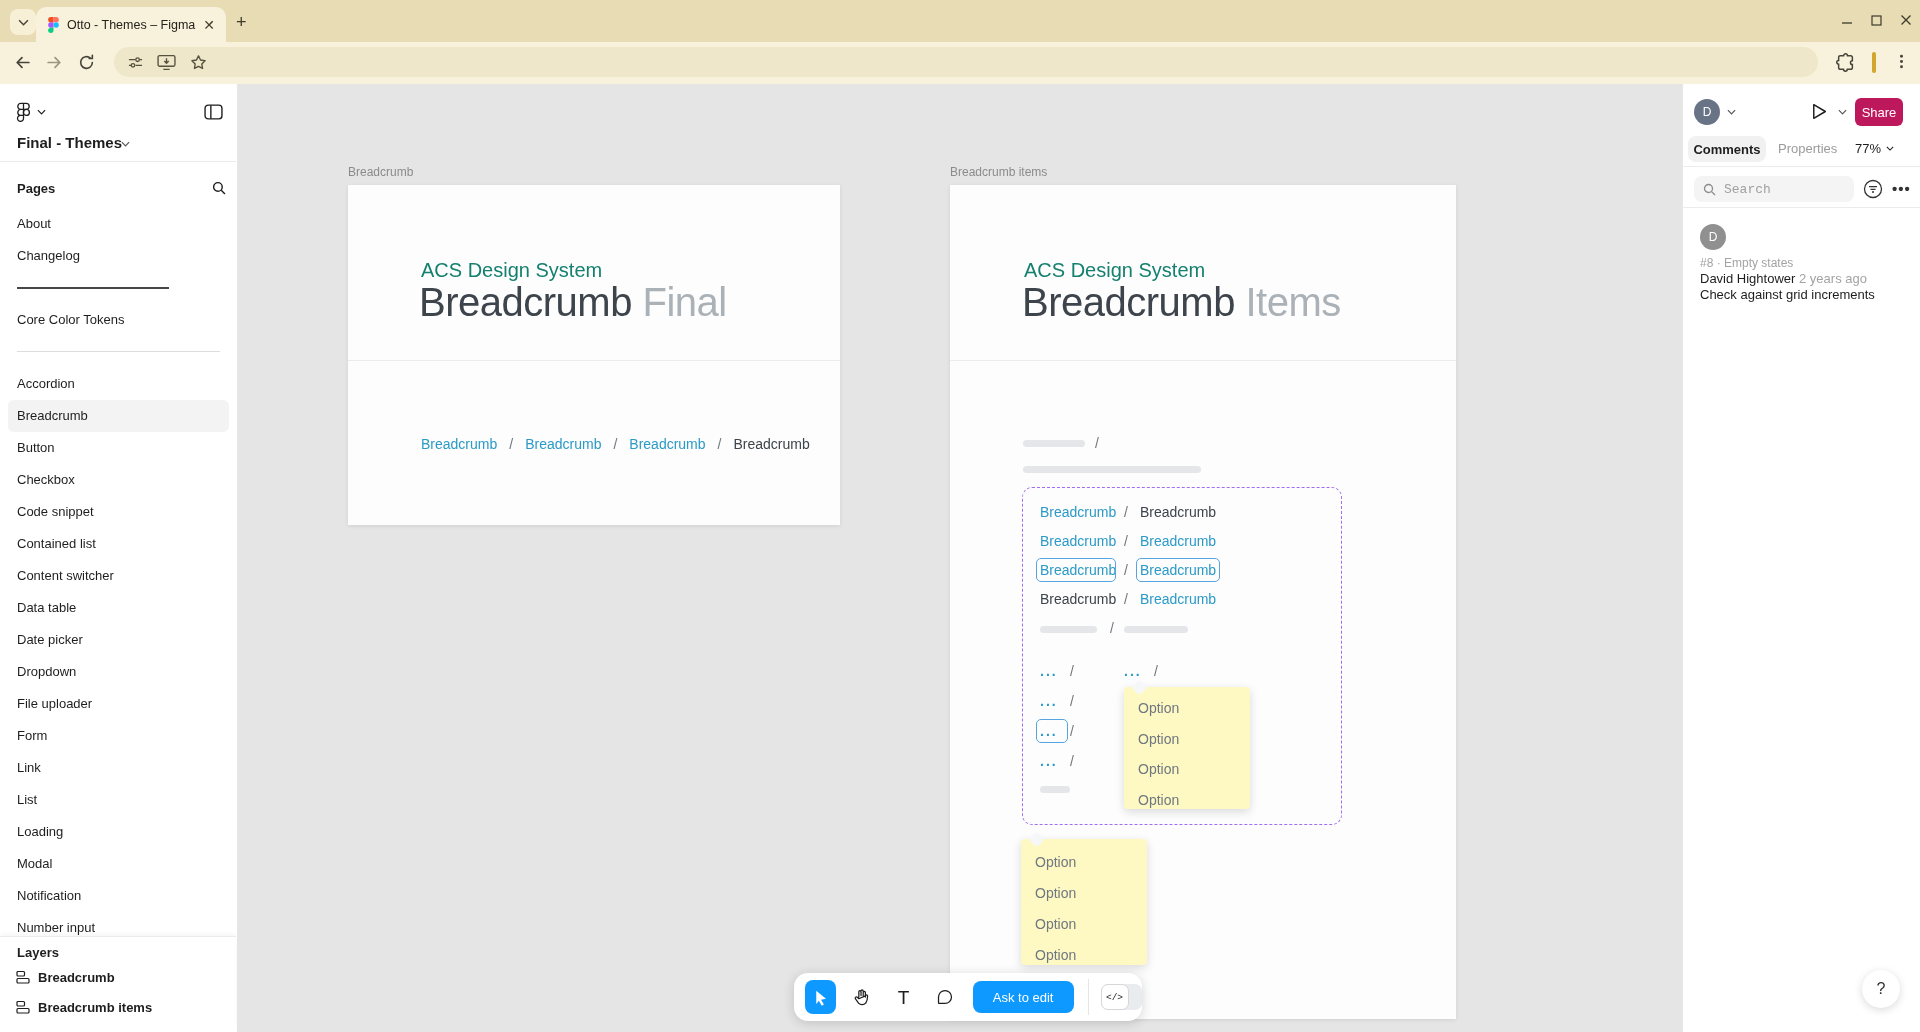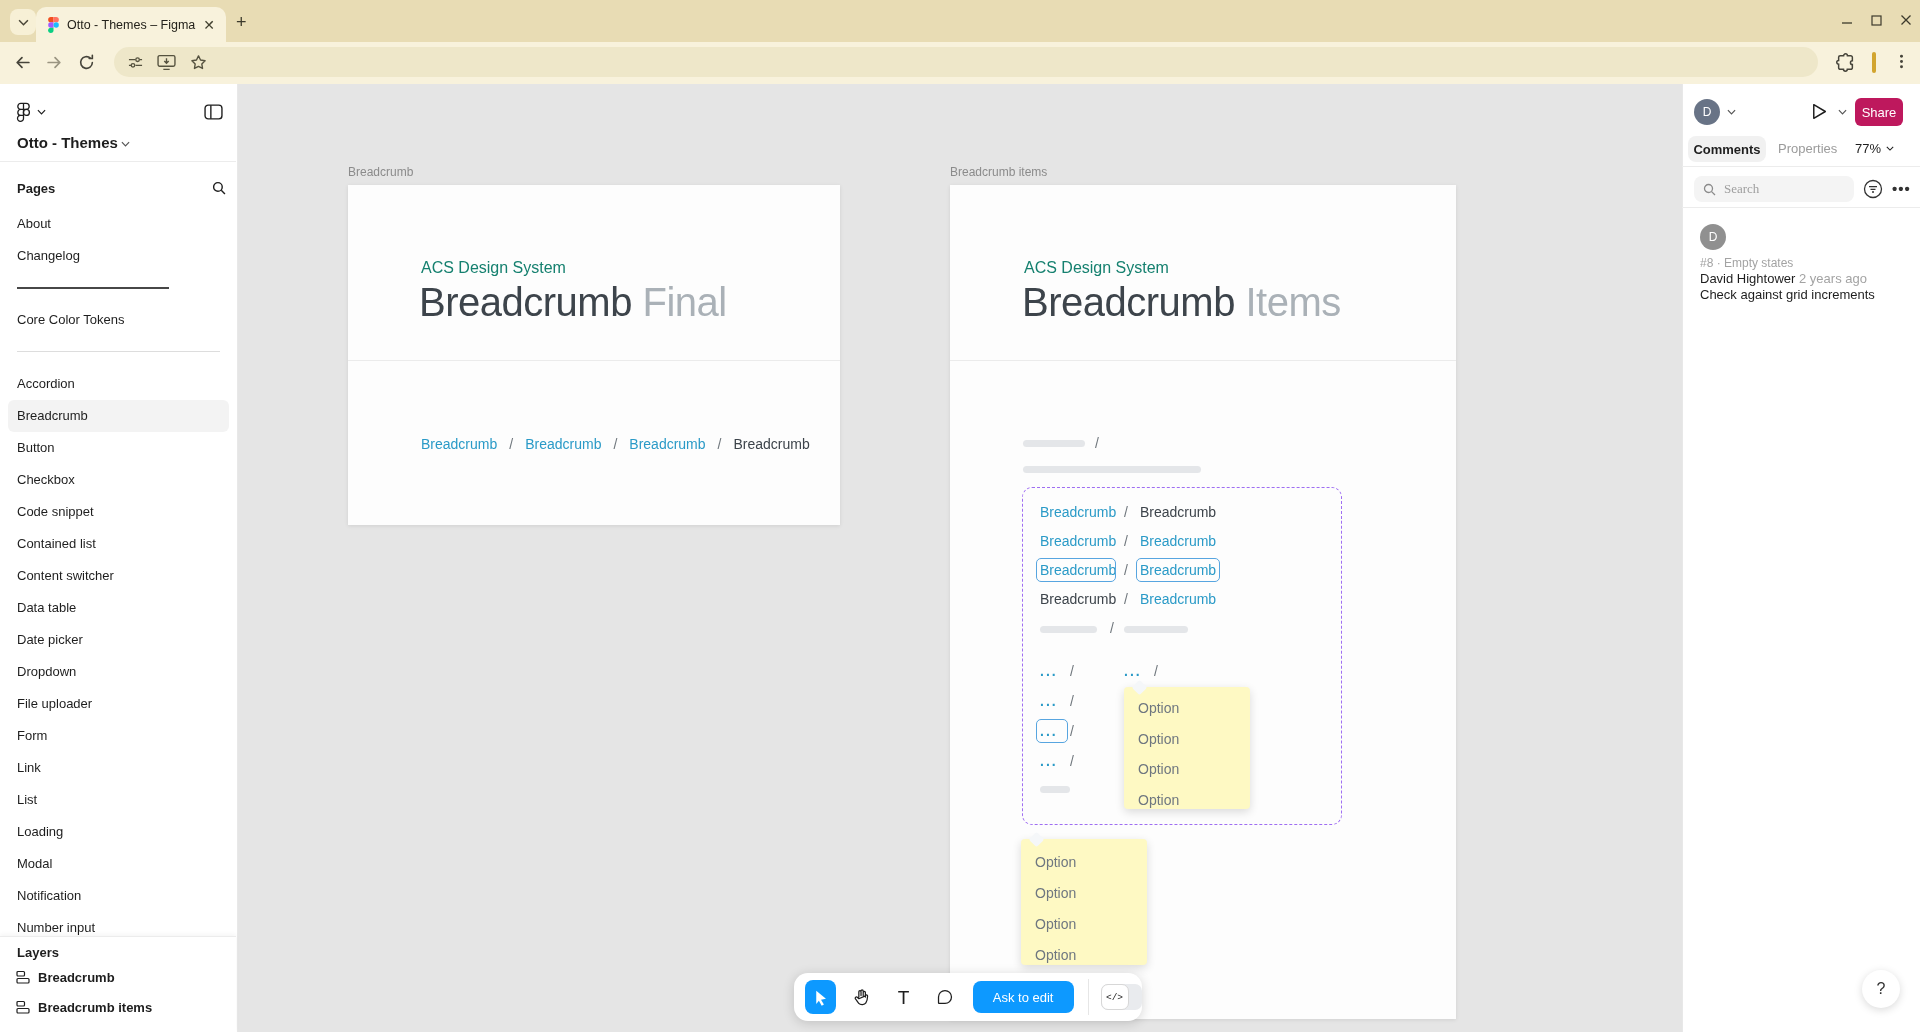--- a/index.html
+++ b/index.html
@@ -28,21 +28,21 @@
   .lsb-sel{left:8px;width:221px;padding-left:9px;background:#f3f3f3;border-radius:6px;}
   .lsb-head{font-weight:bold;font-size:13px;color:#1e1e1e;}
   .divider-dark{left:17px;width:152px;height:2px;background:#474747;}
   .divider-light{left:17px;width:203px;height:1px;background:#dddddd;}
   .layers-panel{left:0;top:936px;width:236px;height:96px;background:#fff;border-top:1px solid #ececec;box-shadow:0 -2px 4px rgba(0,0,0,.04);}
   .layer-row{display:flex;align-items:center;gap:8px;height:26px;font-size:13px;font-weight:bold;color:#1e1e1e;padding-left:16px;}
 
   
   .frame-label{font-size:12px;color:#8b8b8b;height:16px;line-height:16px;}
   .frame{background:#fdfdfd;box-shadow:0 1px 4px rgba(0,0,0,.09);}
-  .eyebrow{font-size:16px;color:#15806f;}
+  .eyebrow{font-size:20px;color:#15806f;}
   .big-title{font-size:40px;font-weight:300;color:#3d444b;letter-spacing:-.5px;white-space:nowrap;}
   .big-title .muted{color:#aab1b7;}
   .frame-div{height:1px;background:#ebebeb;}
   .bc-row{display:flex;gap:12px;font-size:14px;align-items:center;}
   .bc-link{color:#2a9ac7;}
   .bc-cur{color:#3d444b;}
   .bc-sep{color:#70777d;}
   .bc-l{width:72px;}
   .focus-box{outline:1.4px solid #57a5e0;outline-offset:3px;border-radius:1px;}
   .skel{background:#e4e6e9;border-radius:3.5px;height:7px;}
@@ -52,21 +52,21 @@
   .menu:before{content:"";position:absolute;top:-5px;left:10px;width:11px;height:11px;background:#f5f7f9;transform:rotate(45deg);border-radius:2px;}
   .menu-opt{height:30.5px;line-height:30.5px;padding-left:14px;font-size:14px;color:#6f7780;}
 
   
   .rsb{left:1682px;top:84px;width:238px;height:948px;background:#fff;border-left:1px solid #e8e8e8;}
   .avatar{border-radius:50%;display:flex;align-items:center;justify-content:center;color:#fff;}
   .share-btn{background:#be185d;color:#fff;font-size:13px;border-radius:6px;display:flex;align-items:center;justify-content:center;}
   .tab-pill{background:#f1f1f1;border-radius:8px;font-size:13px;font-weight:bold;color:#1e1e1e;display:flex;align-items:center;justify-content:center;}
   .rsb-div{left:1682px;width:238px;height:1px;background:#ececec;}
   .search-box{left:1694px;top:176px;width:160px;height:26px;background:#f4f4f4;border-radius:8px;display:flex;align-items:center;color:#8b8b8b;}
-  .search-box input{border:0;background:transparent;outline:none;font-size:13px;color:#1e1e1e;width:120px;font-family:Liberation Serif, serif;}
+  .search-box input{border:0;background:transparent;outline:none;font-size:13px;color:#1e1e1e;width:120px;font-family:Liberation Mono, monospace;}
   .search-box input::placeholder{color:#9f9f9f;}
   .meta{font-size:12px;color:#a3a3a3;}
   .cbody{font-size:13px;color:#1e1e1e;}
 
   
   .btoolbar{left:794px;top:973px;width:348px;height:48px;background:#fff;border-radius:14px;box-shadow:0 2px 12px rgba(0,0,0,.16);display:flex;align-items:center;}
   .tool{width:34px;height:34px;border-radius:8px;display:flex;align-items:center;justify-content:center;color:#1e1e1e;}
   .tool-active{background:#0d99ff;color:#fff;}
   .ask-btn{width:112px;height:32px;background:#0d99ff;border-radius:8px;color:#fff;font-size:13px;display:flex;align-items:center;justify-content:center;}
   .vdiv{width:1px;height:36px;background:#e6e6e6;}
@@ -189,21 +189,21 @@
         <path d="M1 1l4 4 4-4" fill="none" stroke="currentColor" stroke-width="1.3"></path>
       </svg>
     </span>
   <span class="abs" style="left:204px;top:104px;color:#1e1e1e">
     <svg width="19" height="16" viewBox="0 0 18 15" fill="none" stroke="currentColor" stroke-width="1.3">
         <rect x="1" y="1" width="16" height="13" rx="3"></rect>
         <path d="M6.5 1v13"></path>
       </svg>
     </span>
 
-  <div class="abs" style="left:17px;top:134px;font-size:15px;font-weight:bold;color:#1e1e1e">Otto - Themes</div>
+  <div class="abs" style="left:17px;top:134px;font-size:15px;font-weight:bold;color:#1e1e1e">Final - Themes</div>
   <span class="abs" style="left:121px;top:141px;color:#555">
       <svg width="9" height="6" viewBox="0 0 10 6">
         <path d="M1 1l4 4 4-4" fill="none" stroke="currentColor" stroke-width="1.3"></path>
       </svg>
     </span>
   <div class="abs" style="left:0;top:161px;width:236px;height:1px;background:#ececec"></div>
 
   <div class="abs lsb-head" style="left:17px;top:181px">Pages</div>
   <span class="abs" style="left:212px;top:181px;color:#1e1e1e">
       <svg width="14" height="14" viewBox="0 0 13 13">

